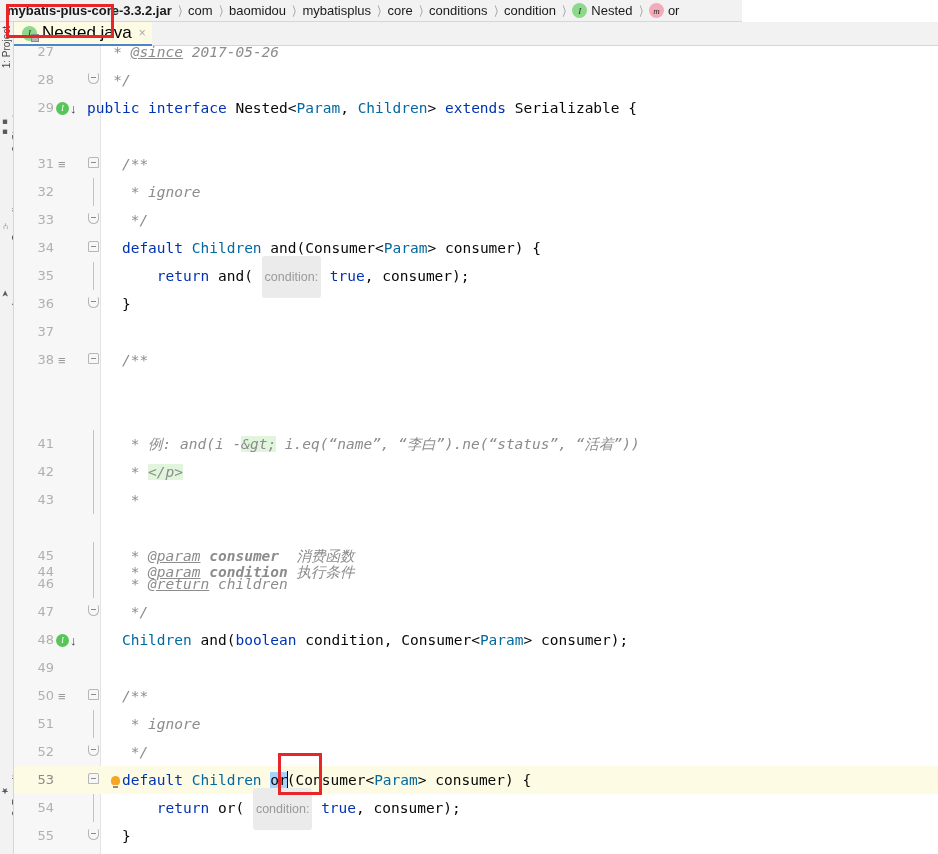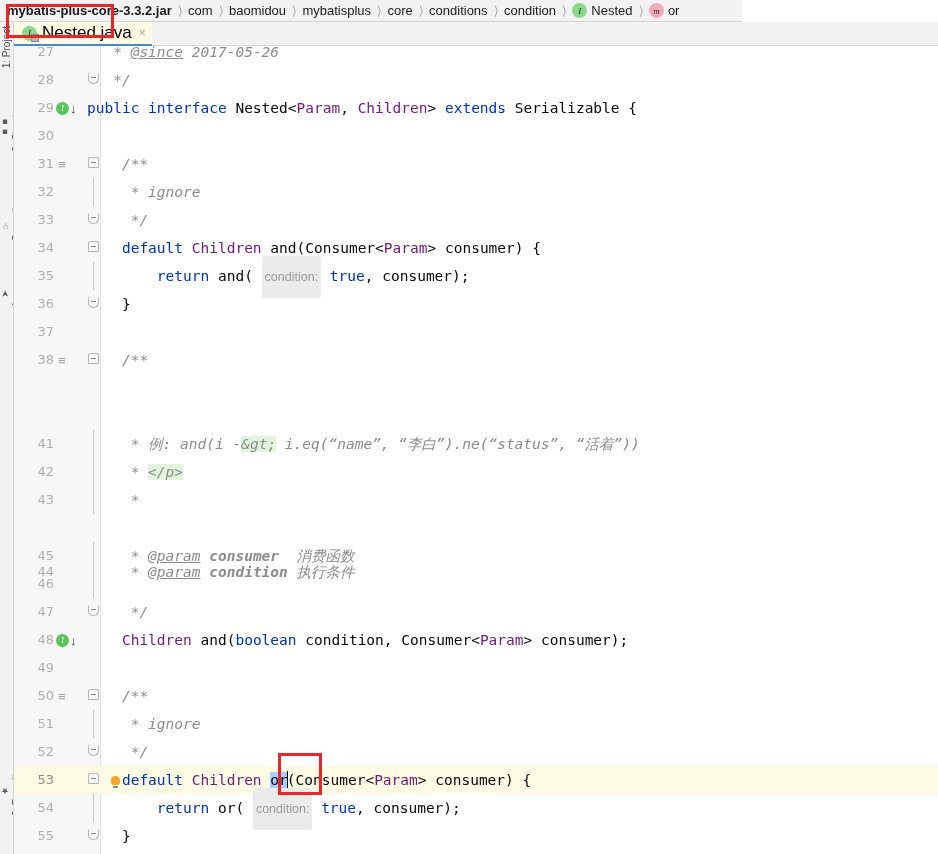--- a/index.html
+++ b/index.html
@@ -190,21 +190,21 @@
     left: 73px; top: 0;
     line-height: 28px;
     font-family: "DejaVu Sans Mono", monospace;
     font-size: 14.5px;
     color: #080808;
     white-space: pre;
   }
 
   
   .kw   { color: #0033b3; }
-  .type { color: #701a75; }
+  .type { color: #0369a1; }
   .plain{ color: #080808; }
   .cmt  { color: #8c8c8c; font-style: italic; }
   .tag  { color: #8c8c8c; font-style: italic; background: #e0f5dc; }
   .jdoctag { color: #8c8c8c; font-style: italic; text-decoration: underline; }
   .hint {
     color: #9a9a9a;
     background: #ebebeb;
     border-radius: 3px;
     padding: 14px 3px;
     font-size: 12.5px;
@@ -417,23 +417,20 @@
 
   <div class="line" style="top:48px;">
     <span class="lnum">29</span>
     <span class="g-icon impl-icon">
       <span class="impl-circle">I</span>
         <span class="impl-arrow">↓</span>
     </span>
     <span class="code"><span class="kw">public interface </span><span class="plain">Nested&lt;</span><span class="type">Param</span><span class="plain">, </span><span class="type">Children</span><span class="plain">&gt; </span><span class="kw">extends </span><span class="plain">Serializable {</span></span>
   </div>
 
-  <div class="line" style="top:76px;">
-    <span class="lnum">30</span>
-  </div>
 
   <div class="line" style="top:104px;">
     <span class="lnum">31</span>
     <span class="g-icon jdoc-icon">≡</span>
     <span class="fold">
         <span class="fold-box start"></span>
       </span>
     <span class="code"><span class="cmt">    /**</span></span>
   </div>
 
@@ -530,20 +527,21 @@
         <span class="fold-line"></span>
       </span>
     <span class="code"><span class="cmt">     * </span><span class="jdoctag">@param</span><span class="cmt"> </span><span class="cmt" style="font-weight:bold;">consumer</span><span class="cmt">  消费函数</span></span>
   </div>
 
   <div class="line" style="top:524px;">
     <span class="lnum">46</span>
     <span class="fold">
         <span class="fold-line"></span>
       </span>
+    <span class="code"><span class="cmt">     * </span><span class="jdoctag">@return</span><span class="cmt"> children</span></span>
   </div>
 
   <div class="line" style="top:552px;">
     <span class="lnum">47</span>
     <span class="fold">
         <span class="fold-box end"></span>
       </span>
     <span class="code"><span class="cmt">     */</span></span>
   </div>
 

